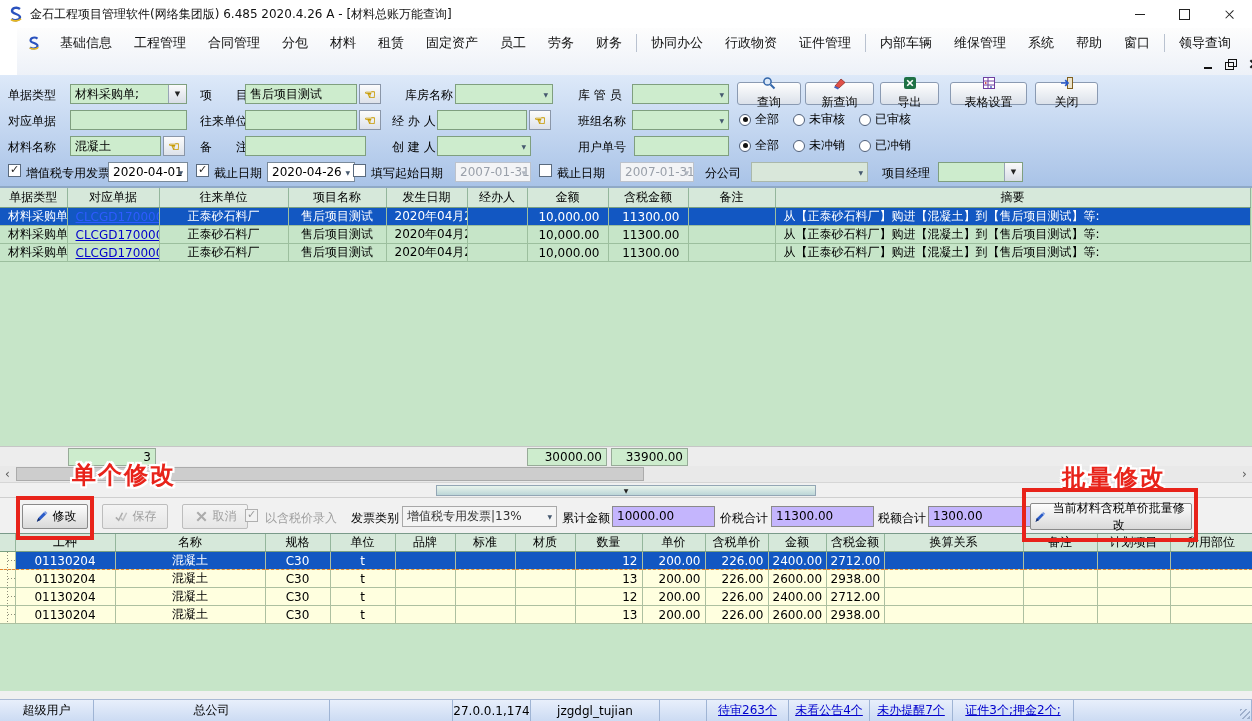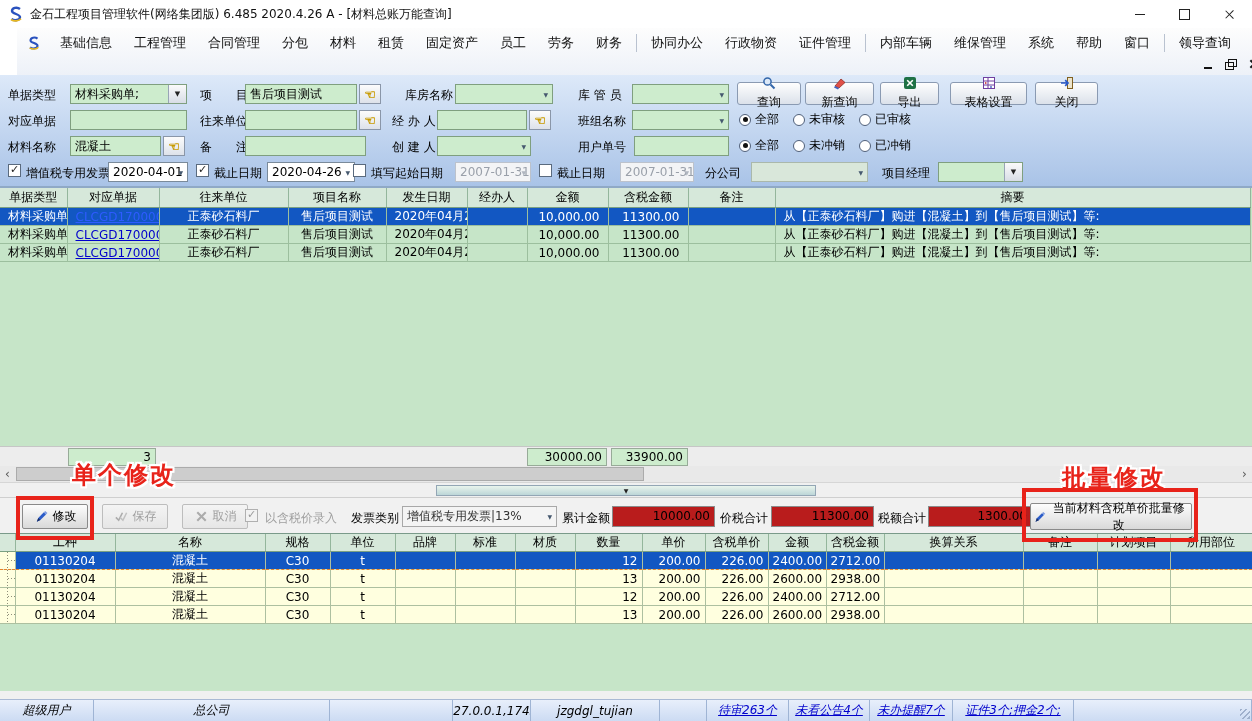--- a/index.html
+++ b/index.html
@@ -37,21 +37,21 @@
   .filter-panel{position:absolute;left:0;top:75px;width:100%;height:111px;
                 background:linear-gradient(#dde9f9,#a9c3e7);}
   .flabel{position:absolute;white-space:nowrap;color:#000;}
   .field{position:absolute;height:20px;box-sizing:border-box;background:#cdeccd;border:1px solid #7f9f7f;
          padding:2px 4px;white-space:nowrap;overflow:hidden;}
   .fval{display:block;line-height:15px;}
   .field.white{background:#fff;border-color:#7a8a9a;}
   .field.dis{background:#f3f4f6;border-color:#bcc2cc;color:#9aa0aa;}
   .field.disgreen{background:#d9e7da;border-color:#aab8ab;}
   .field.invoice{background:#f4f4f4;border-color:#a8a8a8;color:#333;}
-  .field.yellow{background:#b91c1c;border-color:#8a8a8a;text-align:right;}
+  .field.yellow{background:#c4b5fd;border-color:#8a8a8a;text-align:left;}
   .chev::after{content:"▼";position:absolute;right:4px;top:6px;font-size:6px;color:#45586e;}
   .field.dis.chev::after{color:#b0b6c0;}
   .ddbtn{position:absolute;right:0;top:0;width:17px;height:18px;background:linear-gradient(#fafafa,#d8dde6);
          border-left:1px solid #98a4b6;display:flex;align-items:center;justify-content:center;}
   .ddbtn::after{content:"▼";font-size:7px;color:#222;}
   .hand-btn{position:absolute;width:22px;height:20px;box-sizing:border-box;border:1px solid #8a96a8;
             background:linear-gradient(#fcfcfc,#dde2ea);display:flex;align-items:center;justify-content:center;}
   .hand-btn::after{content:"☜";font-size:13px;color:#c89a00;font-weight:bold;line-height:1;}
   .cb{position:absolute;width:13px;height:13px;box-sizing:border-box;background:#fff;border:1px solid #5a6a7e;}
   .cb.checked::after{content:"✓";position:absolute;left:1px;top:-2px;font-size:11px;font-weight:bold;color:#222;}
@@ -109,21 +109,21 @@
                  font-size:12px;padding:0 4px;overflow:hidden;white-space:nowrap;}
   table.grid2 td.tree{background-color:#ffffdf;border-right:1px solid #adc0a0;padding:0;
      background-image:repeating-linear-gradient(to bottom,#8f8f7a 0 1px,transparent 1px 3px),
                       repeating-linear-gradient(to right,#8f8f7a 0 1px,transparent 1px 3px);
      background-size:1px 100%,7px 1px;background-position:7px 0,8px 8px;background-repeat:no-repeat;}
   table.grid2 tr.sel td{background-color:#1257c2;color:#fff;border-top:1px dashed #e8822a;border-bottom:1px dashed #e8822a;}
   table.grid2 tr.sel td.tree{background-color:#ffffdf;border-top:none;}
   
   .sliver{position:absolute;left:0;top:691px;width:100%;height:8px;background:#f0f0f0;}
   .statusbar{position:absolute;left:0;top:699px;width:100%;height:22px;display:flex;
-             background:linear-gradient(#e8effb,#ccdbf3);border-top:1px solid #a9b9d4;box-sizing:border-box;font-style:italic;}
+             background:linear-gradient(#e8effb,#ccdbf3);border-top:1px solid #a9b9d4;box-sizing:border-box;}
   .sb-panel{height:100%;display:flex;align-items:center;justify-content:center;border-right:1px solid #9fb4d4;
             box-sizing:border-box;font-size:12px;overflow:hidden;white-space:nowrap;}
   .slink{color:#0000cc;text-decoration:underline;cursor:pointer;}
   .sb-grip{position:absolute;right:2px;bottom:2px;width:10px;height:10px;
            background:repeating-linear-gradient(135deg,#9fb0cc 0 1.5px,transparent 1.5px 4px);}
   
   .ann-rect{position:absolute;border:4px solid #e8231a;pointer-events:none;}
   .ann-text{position:absolute;color:#e8231a;font-size:24px;font-weight:bold;letter-spacing:2px;line-height:28px;pointer-events:none;
             text-shadow:-2px -2px 0 #fff,2px -2px 0 #fff,-2px 2px 0 #fff,2px 2px 0 #fff,0 -2px 0 #fff,0 2px 0 #fff,-2px 0 0 #fff,2px 0 0 #fff;}
 </style>

